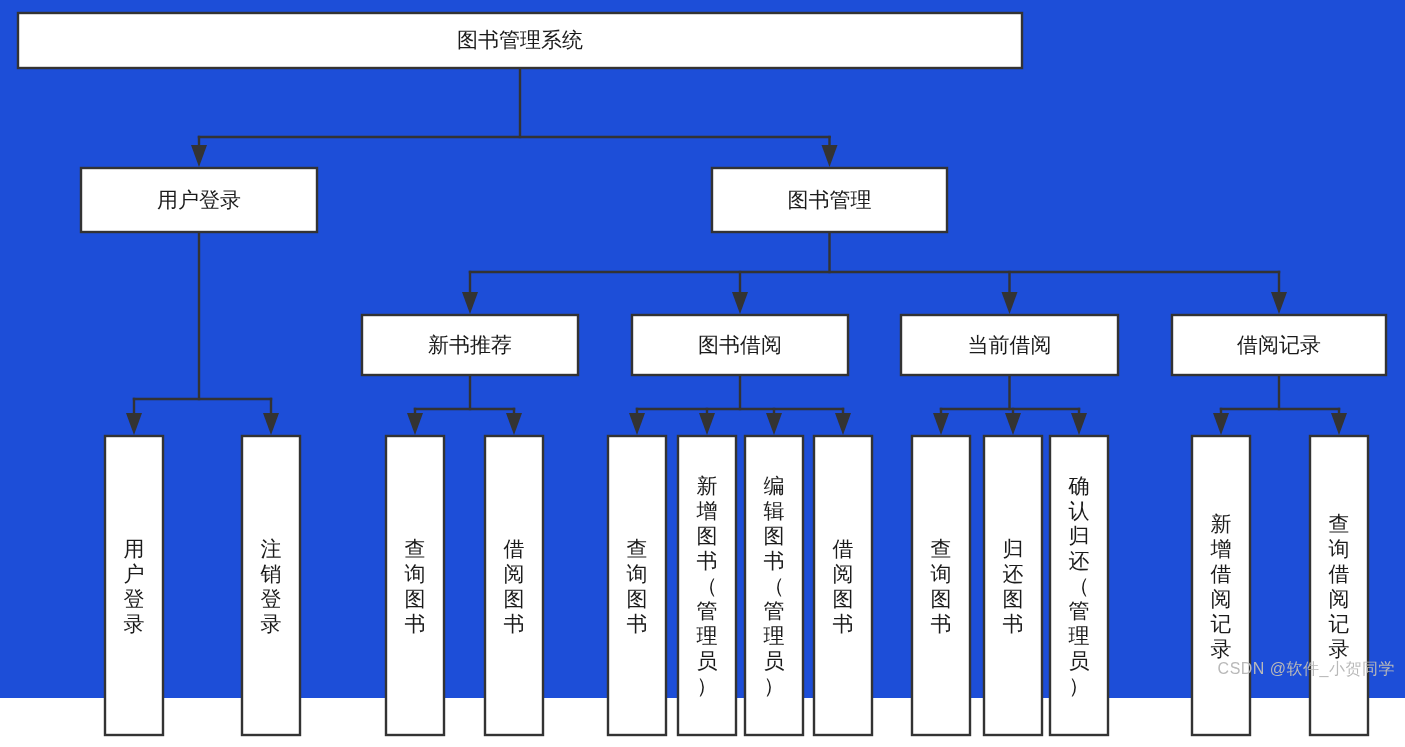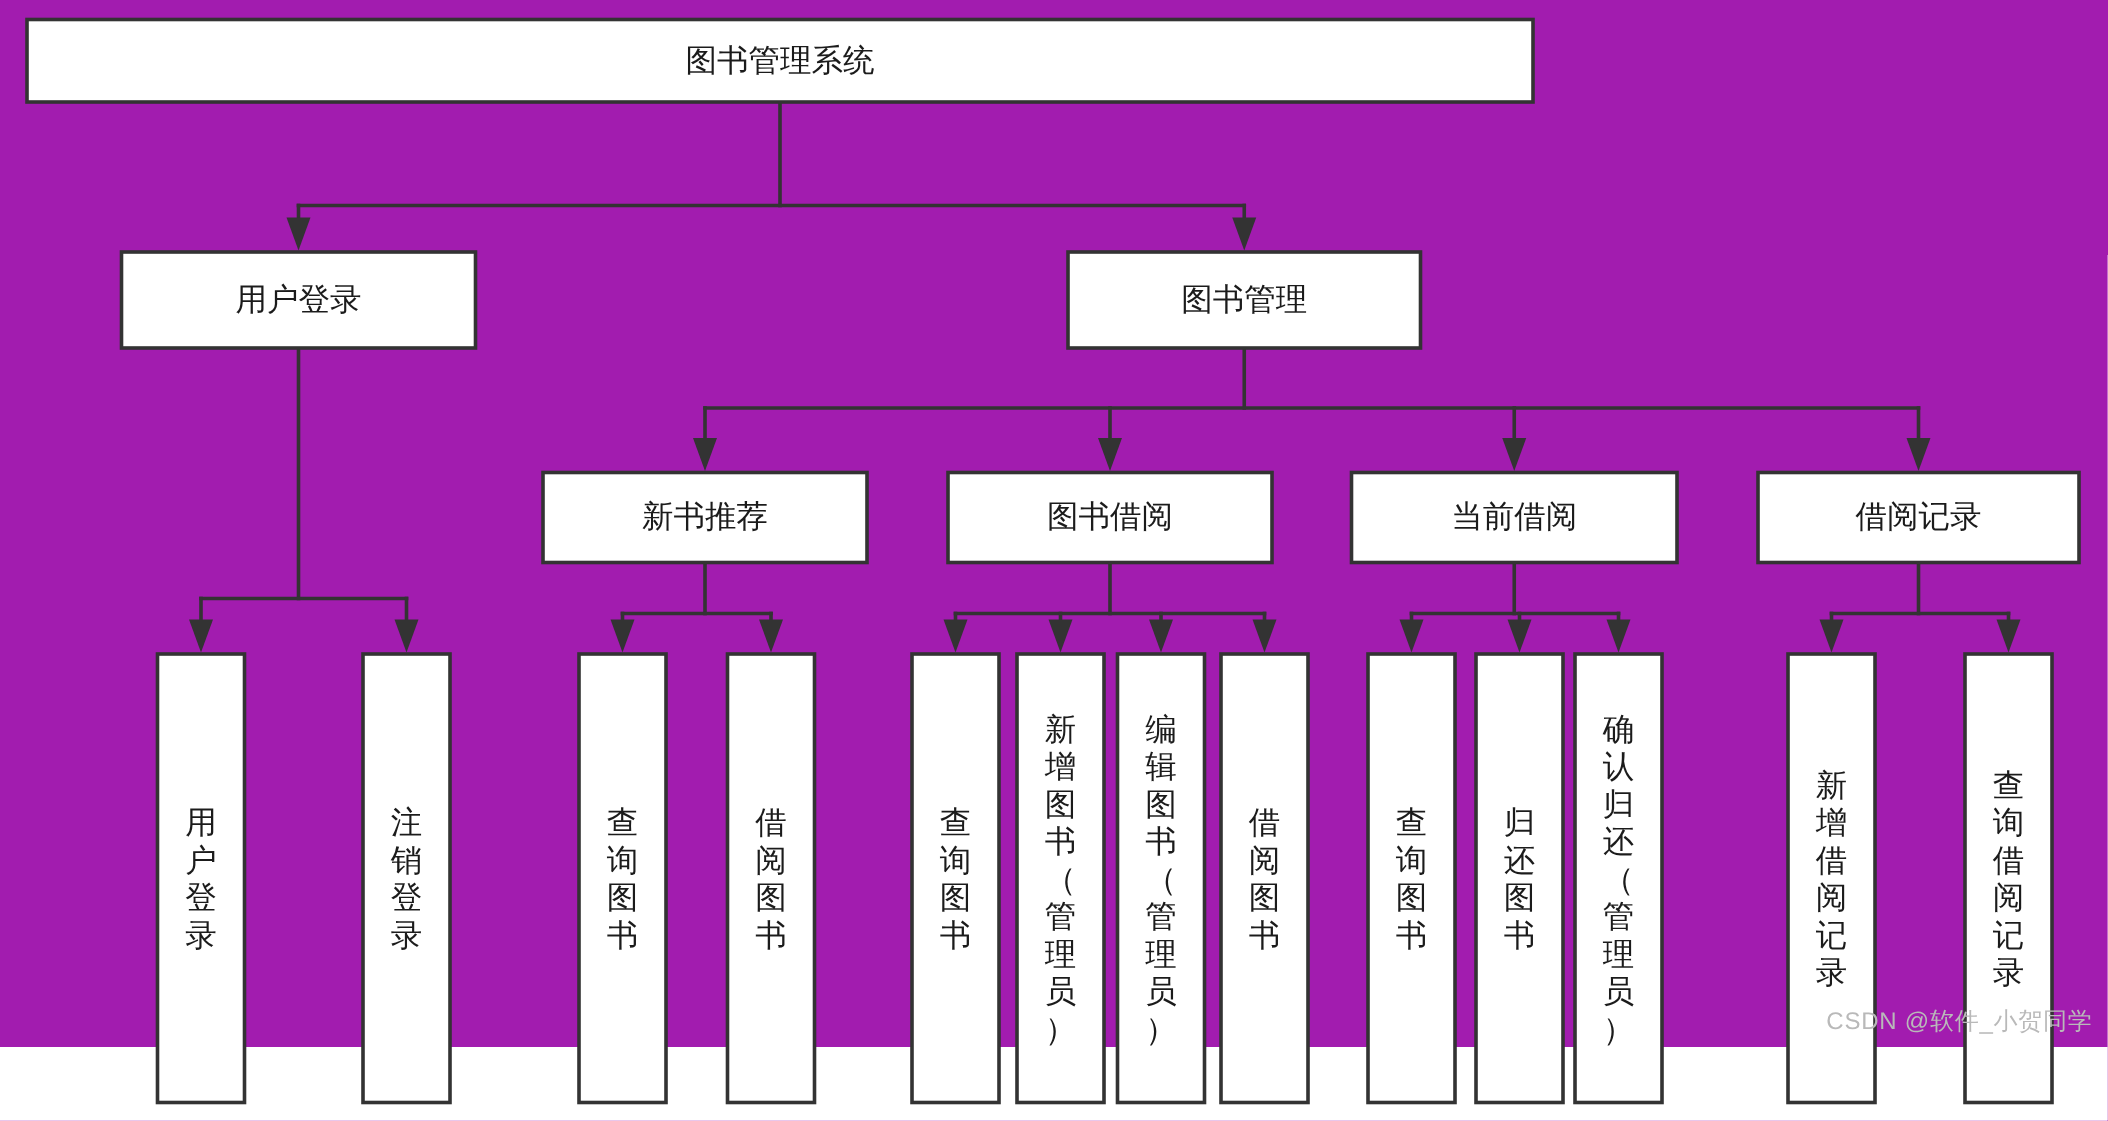--- a/index.html
+++ b/index.html
@@ -10,21 +10,21 @@
   body {
     width: 1405px;
     height: 747px;
     font-family: "Liberation Sans", "DejaVu Sans", sans-serif;
     overflow: hidden;
   }
   #diagram-root {
     position: relative;
     width: 1405px;
     height: 698px;
-    background: #a21caf;
+    background: #1d4ed8;
   }
   svg#diagram-svg {
     position: absolute;
     left: 0;
     top: 0;
     width: 1405px;
     height: 747px;
     display: block;
   }
   .node-box {
@@ -53,21 +53,21 @@
   .node-label-v {
     font-family: "Liberation Sans", "DejaVu Sans", sans-serif;
     font-size: 21px;
     fill: #1b1b1b;
     text-anchor: middle;
     white-space: pre;
   }
   .watermark {
     position: absolute;
     right: 10px;
-    bottom: 6px;
+    bottom: 18px;
     font-family: "Liberation Sans", "DejaVu Sans", sans-serif;
     font-size: 16px;
     color: #b9b9b9;
     letter-spacing: 0.5px;
     user-select: none;
     pointer-events: none;
   }
 </style>
 </head>
 <body>

